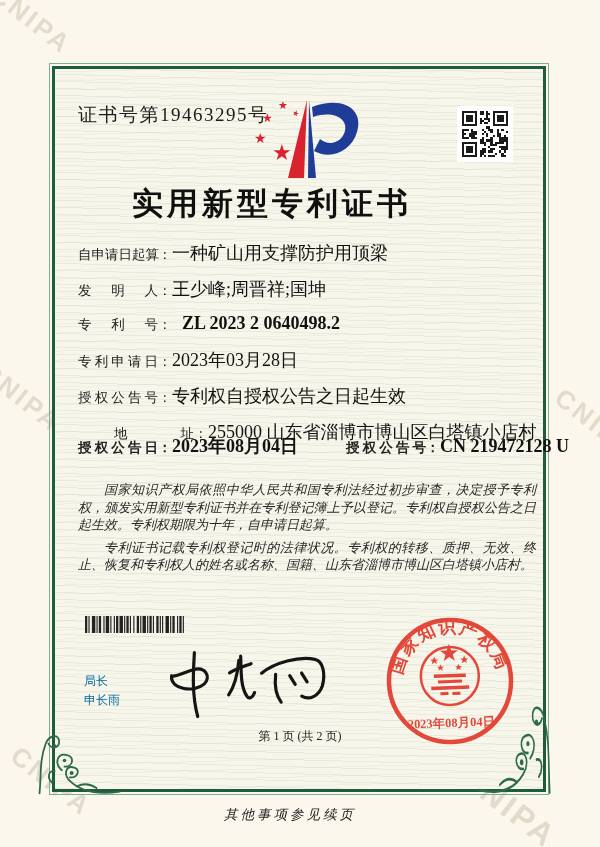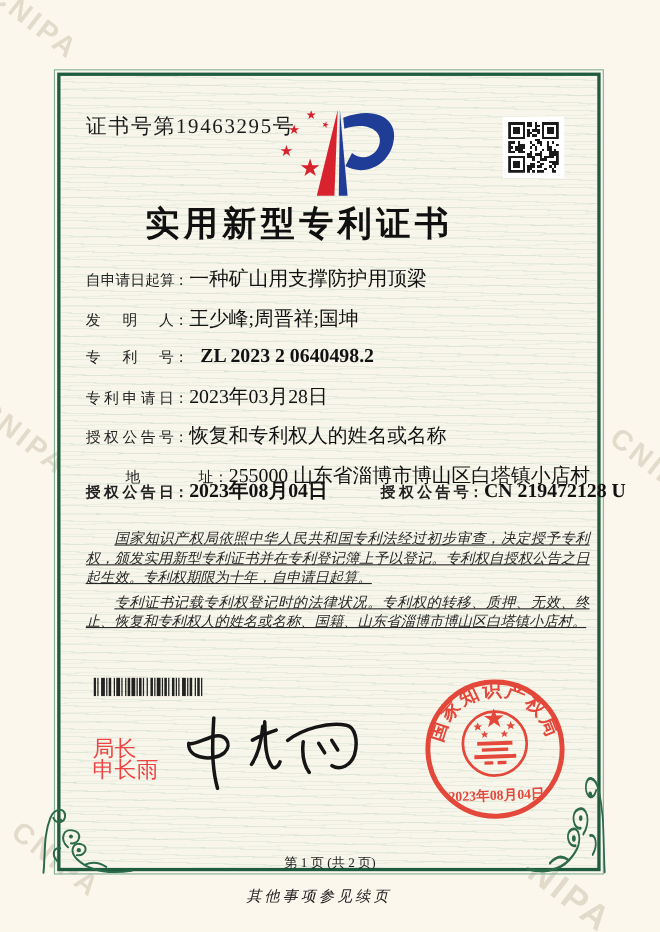--- a/index.html
+++ b/index.html
@@ -33,33 +33,33 @@
 
   .frow{position:absolute;left:78px;white-space:nowrap;color:#1a1a1a;}
   .flabel{display:inline-block;width:80px;font-size:13.5px;color:#222;
           text-align:justify;text-align-last:justify;text-justify:inter-character;vertical-align:baseline;}
   .fcolon{display:inline-block;width:14px;font-size:13.5px;color:#222;}
   .fvalue{font-size:18px;color:#121212;text-align:center;}
   .fpair2{margin-left:48px;}
 
   .legal{position:absolute;left:78px;top:481px;width:458px;font-size:13px;line-height:17.5px;
          font-style:italic;color:#272727;text-align:justify;}
-  .legal p{margin:0 0 5px 0;text-indent:2em;text-decoration:underline;}
+  .legal p{margin:0 0 5px 0;text-indent:2em;}
 
   .barcode{position:absolute;left:85px;top:616px;}
 
   .signerblock{position:absolute;left:84px;top:672px;font-family:"Liberation Sans","DejaVu Sans",sans-serif;
-         font-size:20px;line-height:19px;color:#ef4444;font-weight:500;}
+         font-size:12px;line-height:19px;color:#0369a1;font-weight:500;}
   .signature{position:absolute;left:158px;top:646px;transform:rotate(-3deg);}
 
   .seal{position:absolute;left:383px;top:614px;opacity:0.93;transform:rotate(-2deg);}
 
   .flourish{position:absolute;}
 
-  .pageinfo{position:absolute;left:0;top:776px;width:600px;text-align:center;font-size:12px;color:#222;}
+  .pageinfo{position:absolute;left:0;top:728px;width:600px;text-align:center;font-size:12px;color:#222;}
   .contnote{position:absolute;left:0;top:806px;width:580px;text-align:center;font-size:13.5px;
             font-style:italic;letter-spacing:3px;color:#222;}
 </style>
 </head>
 <body>
 
 <div class="page">
 
   <span class="wm" style="left:-16px;top:4px;font-size:26px;">CNIPA</span>
   <span class="wm" style="left:163px;top:100px;font-size:26px;">CNIPA</span>
@@ -258,21 +258,21 @@
   <div class="frow" style="top:277px;">
     <span class="flabel">发明人</span><span class="fcolon">：</span><span class="fvalue">王少峰;周晋祥;国坤</span>
   </div>
   <div class="frow" style="top:313px;">
     <span class="flabel">专利号</span><span class="fcolon">：</span><span class="fvalue" style="font-weight:700;margin-left:10px;">ZL 2023 2 0640498.2</span>
   </div>
   <div class="frow" style="top:348px;">
     <span class="flabel">专利申请日</span><span class="fcolon">：</span><span class="fvalue">2023年03月28日</span>
   </div>
   <div class="frow" style="top:384px;">
-    <span class="flabel">授权公告号</span><span class="fcolon">：</span><span class="fvalue">恢复和专利权人的姓名或名称</span>
+    <span class="flabel">授权公告号</span><span class="fcolon">：</span><span class="fvalue">专利权自授权公告之日起生效</span>
   </div>
   <div class="frow" style="top:420px;margin-left:36px;">
     <span class="flabel">地址</span><span class="fcolon">：</span><span class="fvalue">255000 山东省淄博市博山区白塔镇小店村</span>
   </div>
   <div class="frow" style="top:434px;font-weight:bold;">
     <span class="flabel">授权公告日</span><span class="fcolon">：</span><span class="fvalue">2023年08月04日</span><span class="fpair2"></span><span class="flabel">授权公告号</span><span class="fcolon">：</span><span class="fvalue">CN 219472128 U</span>
   </div>
 
   <div class="legal">
     <p>国家知识产权局依照中华人民共和国专利法经过初步审查，决定授予专利权，颁发实用新型专利证书并在专利登记簿上予以登记。专利权自授权公告之日起生效。专利权期限为十年，自申请日起算。</p>

